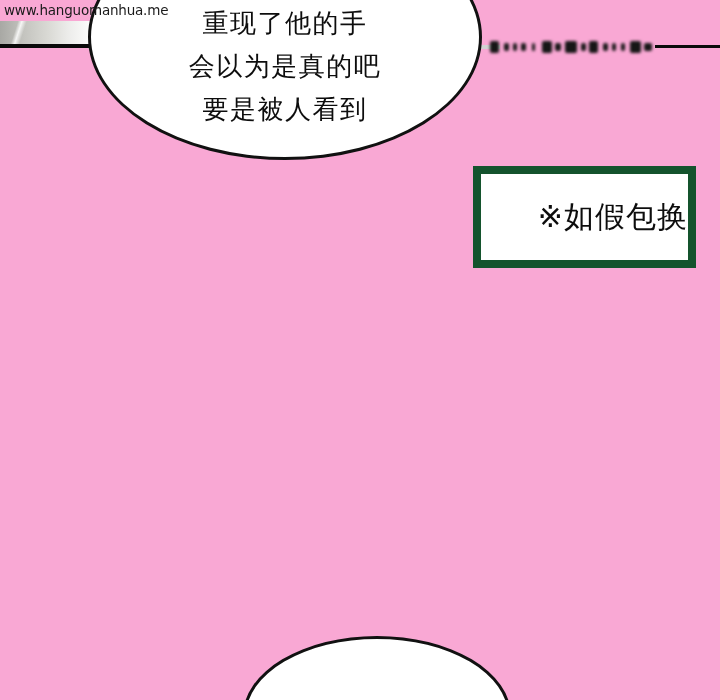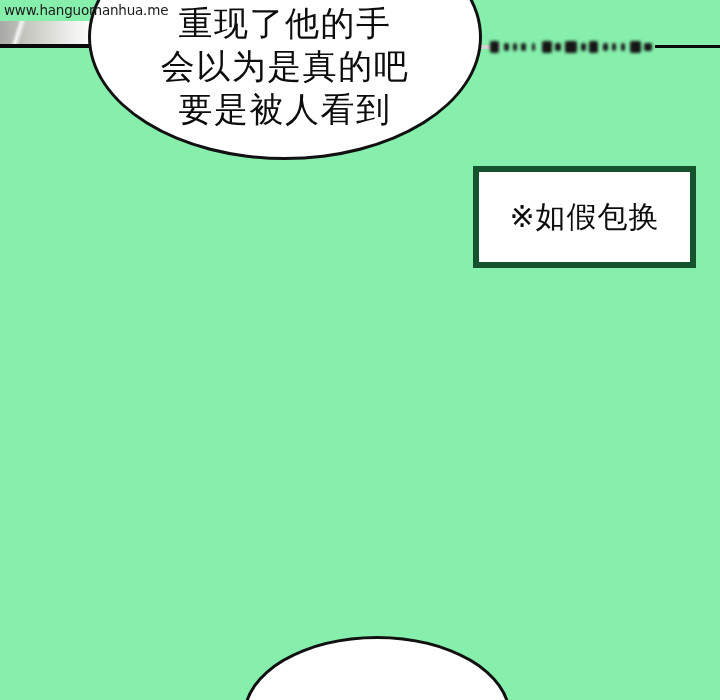--- a/index.html
+++ b/index.html
@@ -8,21 +8,21 @@
     padding: 0;
     background: #ffffff;
   }
   body {
     font-family: "Liberation Sans", sans-serif;
   }
   #page {
     position: relative;
     width: 720px;
     height: 700px;
-    background: #86efac;
+    background: #f9a8d4;
     overflow: hidden;
   }
 
   
   .watermark {
     position: absolute;
     left: 4px;
     top: 2px;
     font-family: "DejaVu Sans", sans-serif;
     font-size: 13.5px;
@@ -117,40 +117,40 @@
     display: flex;
     flex-direction: column;
     align-items: center;
     justify-content: flex-start;
     padding-top: 2px;
     box-sizing: border-box;
     pointer-events: none;
   }
   .bubble-top-text .line {
     font-family: "DejaVu Sans", sans-serif;
-    font-size: 34px;
+    font-size: 26px;
     line-height: 43px;
     color: #0d0d0d;
     letter-spacing: 1.5px;
     white-space: nowrap;
   }
 
   
   .caption-box {
     position: absolute;
     left: 473px;
     top: 166px;
     width: 223px;
     height: 102px;
-    border: 6px solid #14532d;
+    border: 8px solid #14532d;
     background: #ffffff;
     box-sizing: border-box;
     display: flex;
     align-items: center;
-    justify-content: center;
+    justify-content: flex-end;
     z-index: 25;
   }
   .caption-box .caption-text {
     font-family: "DejaVu Sans", sans-serif;
     font-size: 30px;
     color: #0d0d0d;
     letter-spacing: 1px;
     white-space: nowrap;
   }
 

